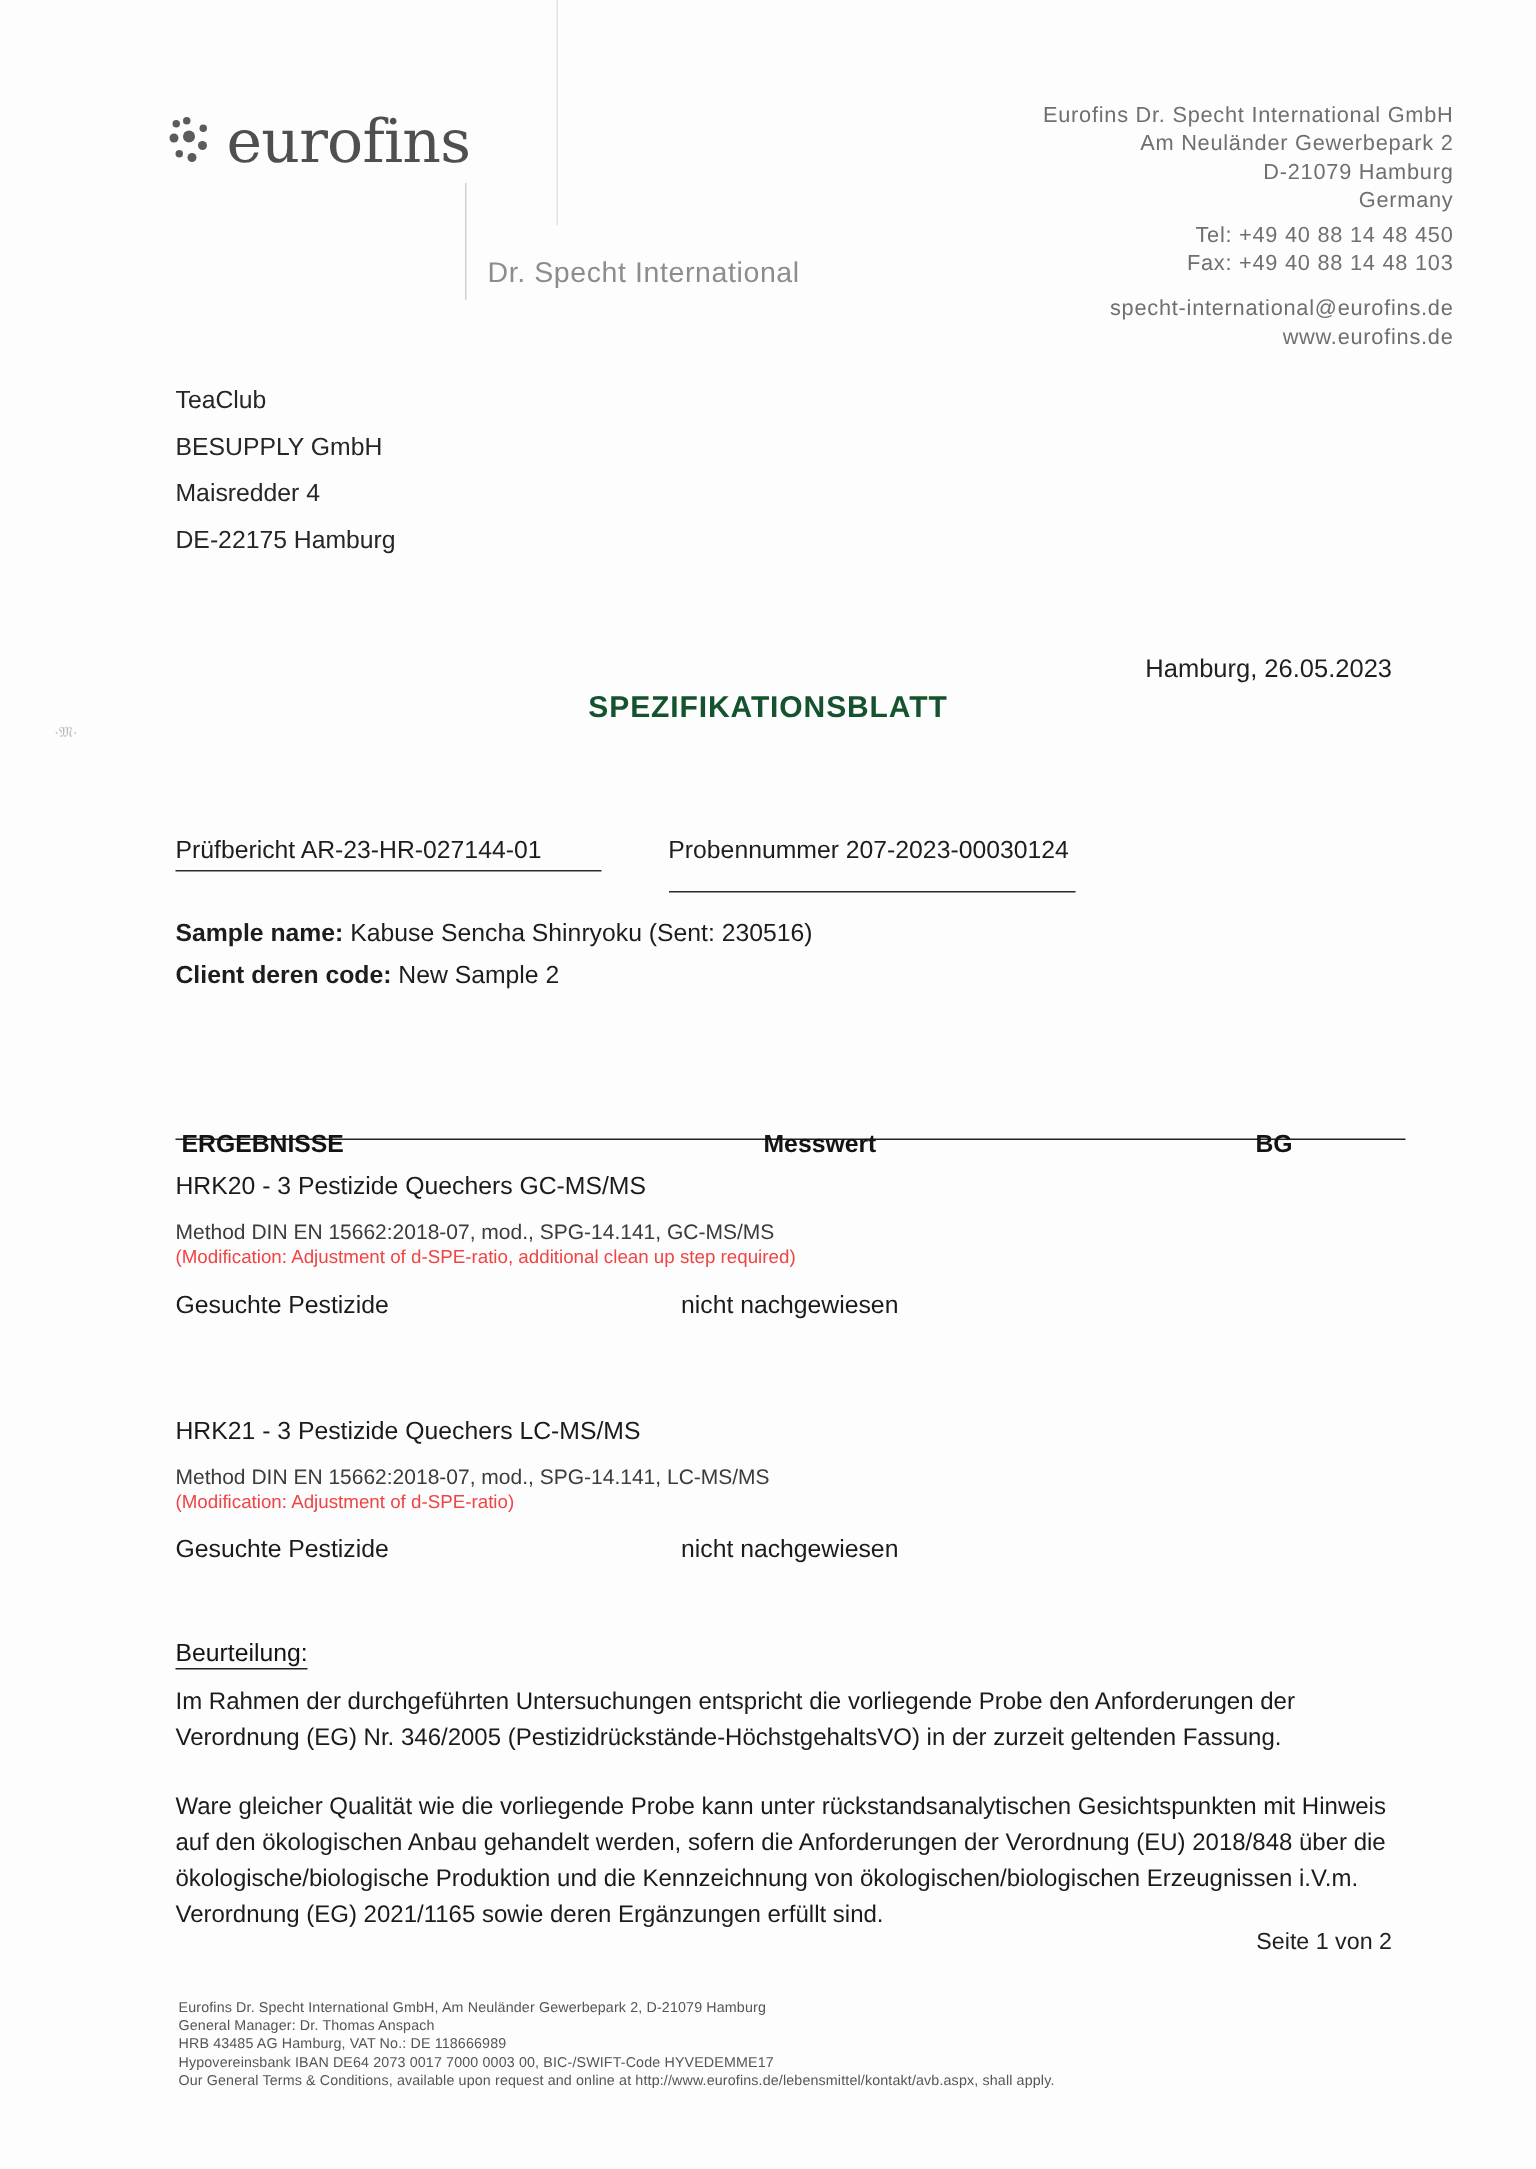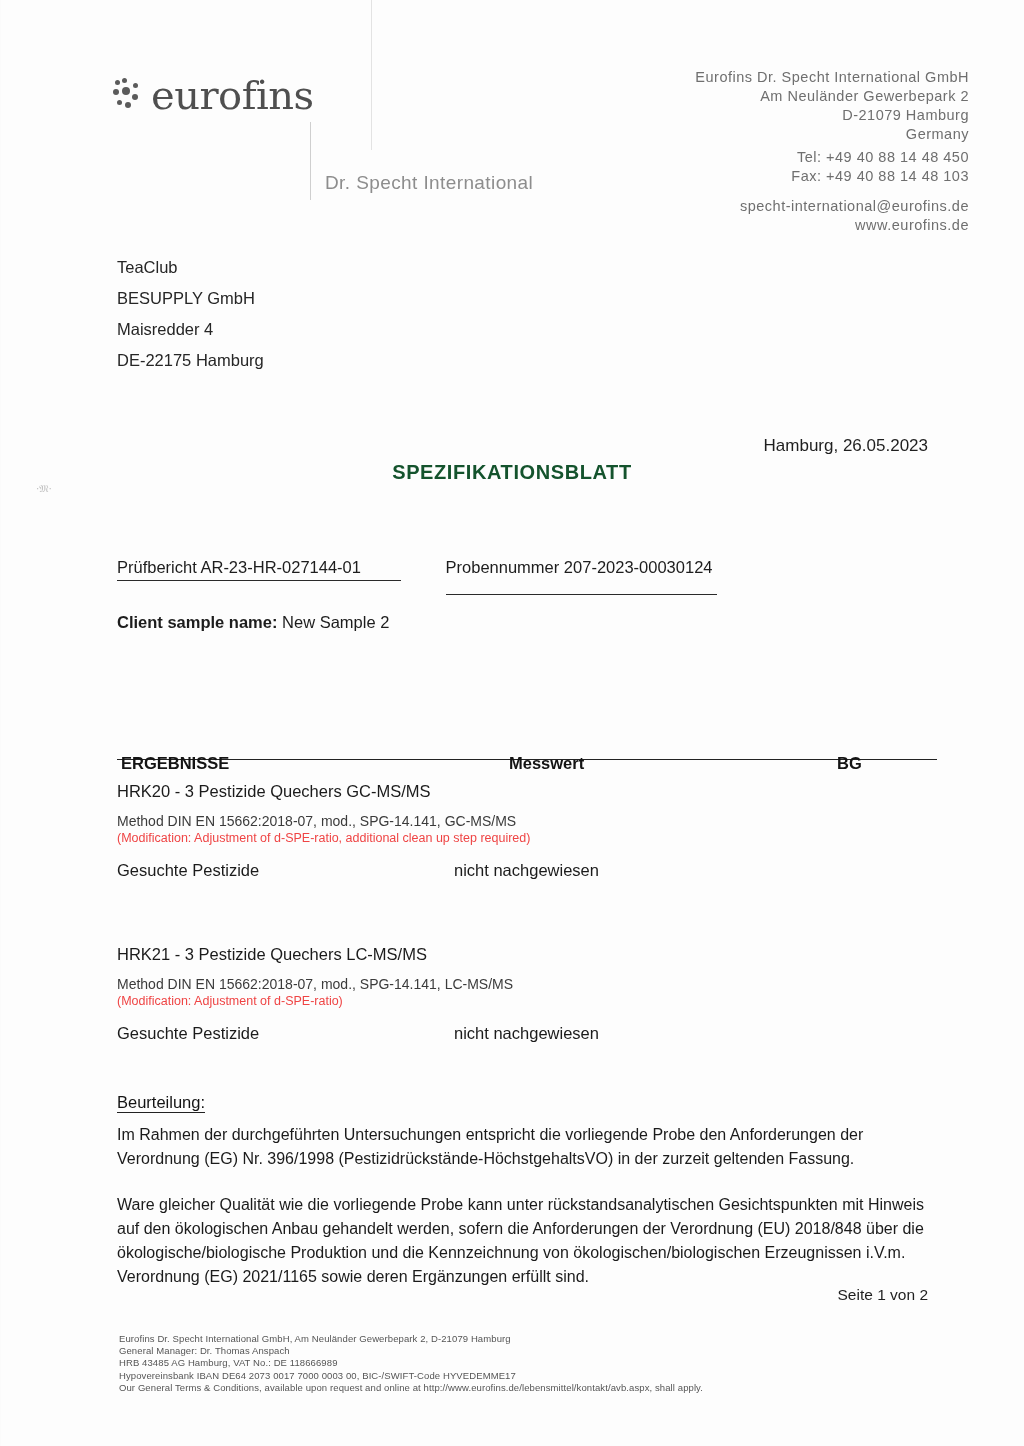--- a/index.html
+++ b/index.html
@@ -339,21 +339,25 @@
   <div class="doc-date">Hamburg, 26.05.2023</div>
   <div class="doc-title">SPEZIFIKATIONSBLATT</div>
 
   <div class="ref-row">
     <span class="ref-left">Prüfbericht  AR-23-HR-027144-01</span>
     <span class="ref-right">Probennummer 207-2023-00030124</span>
   </div>
 
   <div class="sample-lines">
     <div>
-      <b>Client sample name:</b>
+      <b>Sample name:</b>
+      <span>Kabuse Sencha Shinryoku (Sent: 230516)</span>
+    </div>
+    <div>
+      <b>Client deren code:</b>
       <span>New Sample 2</span>
     </div>
   </div>
 
   <div class="results-head">
     <span class="rh-label">ERGEBNISSE</span>
     <span class="rh-value">Messwert</span>
     <span class="rh-bg">BG</span>
   </div>
 
@@ -376,21 +380,21 @@
       <div class="mod">(Modification: Adjustment of d-SPE-ratio)</div>
     </div>
     <div class="result-row">
       <span class="name">Gesuchte Pestizide</span>
       <span class="val">nicht nachgewiesen</span>
     </div>
   </div>
 
   <div class="assessment">
     <h4>Beurteilung:</h4>
-    <p>Im Rahmen der durchgeführten Untersuchungen entspricht die vorliegende Probe den Anforderungen der Verordnung (EG) Nr. 396/1998 (Pestizidrückstände-HöchstgehaltsVO) in der zurzeit geltenden Fassung.</p>
+    <p>Im Rahmen der durchgeführten Untersuchungen entspricht die vorliegende Probe den Anforderungen der Verordnung (EG) Nr. 346/2005 (Pestizidrückstände-HöchstgehaltsVO) in der zurzeit geltenden Fassung.</p>
     <p class="second">Ware gleicher Qualität wie die vorliegende Probe kann unter rückstandsanalytischen Gesichtspunkten mit Hinweis auf den ökologischen Anbau gehandelt werden, sofern die Anforderungen der Verordnung (EU) 2018/848 über die ökologische/biologische Produktion und die Kennzeichnung von ökologischen/biologischen Erzeugnissen i.V.m. Verordnung (EG) 2021/1165 sowie deren Ergänzungen erfüllt sind.</p>
   </div>
 
   <div class="page-num">Seite 1 von 2</div>
 
   <div class="footer">
     <div>Eurofins  Dr. Specht International GmbH, Am Neuländer Gewerbepark 2, D-21079  Hamburg</div>
     <div>General Manager: Dr. Thomas Anspach</div>
     <div>HRB 43485  AG Hamburg, VAT No.: DE 118666989</div>
     <div>Hypovereinsbank IBAN DE64 2073 0017 7000 0003 00, BIC-/SWIFT-Code HYVEDEMME17</div>

